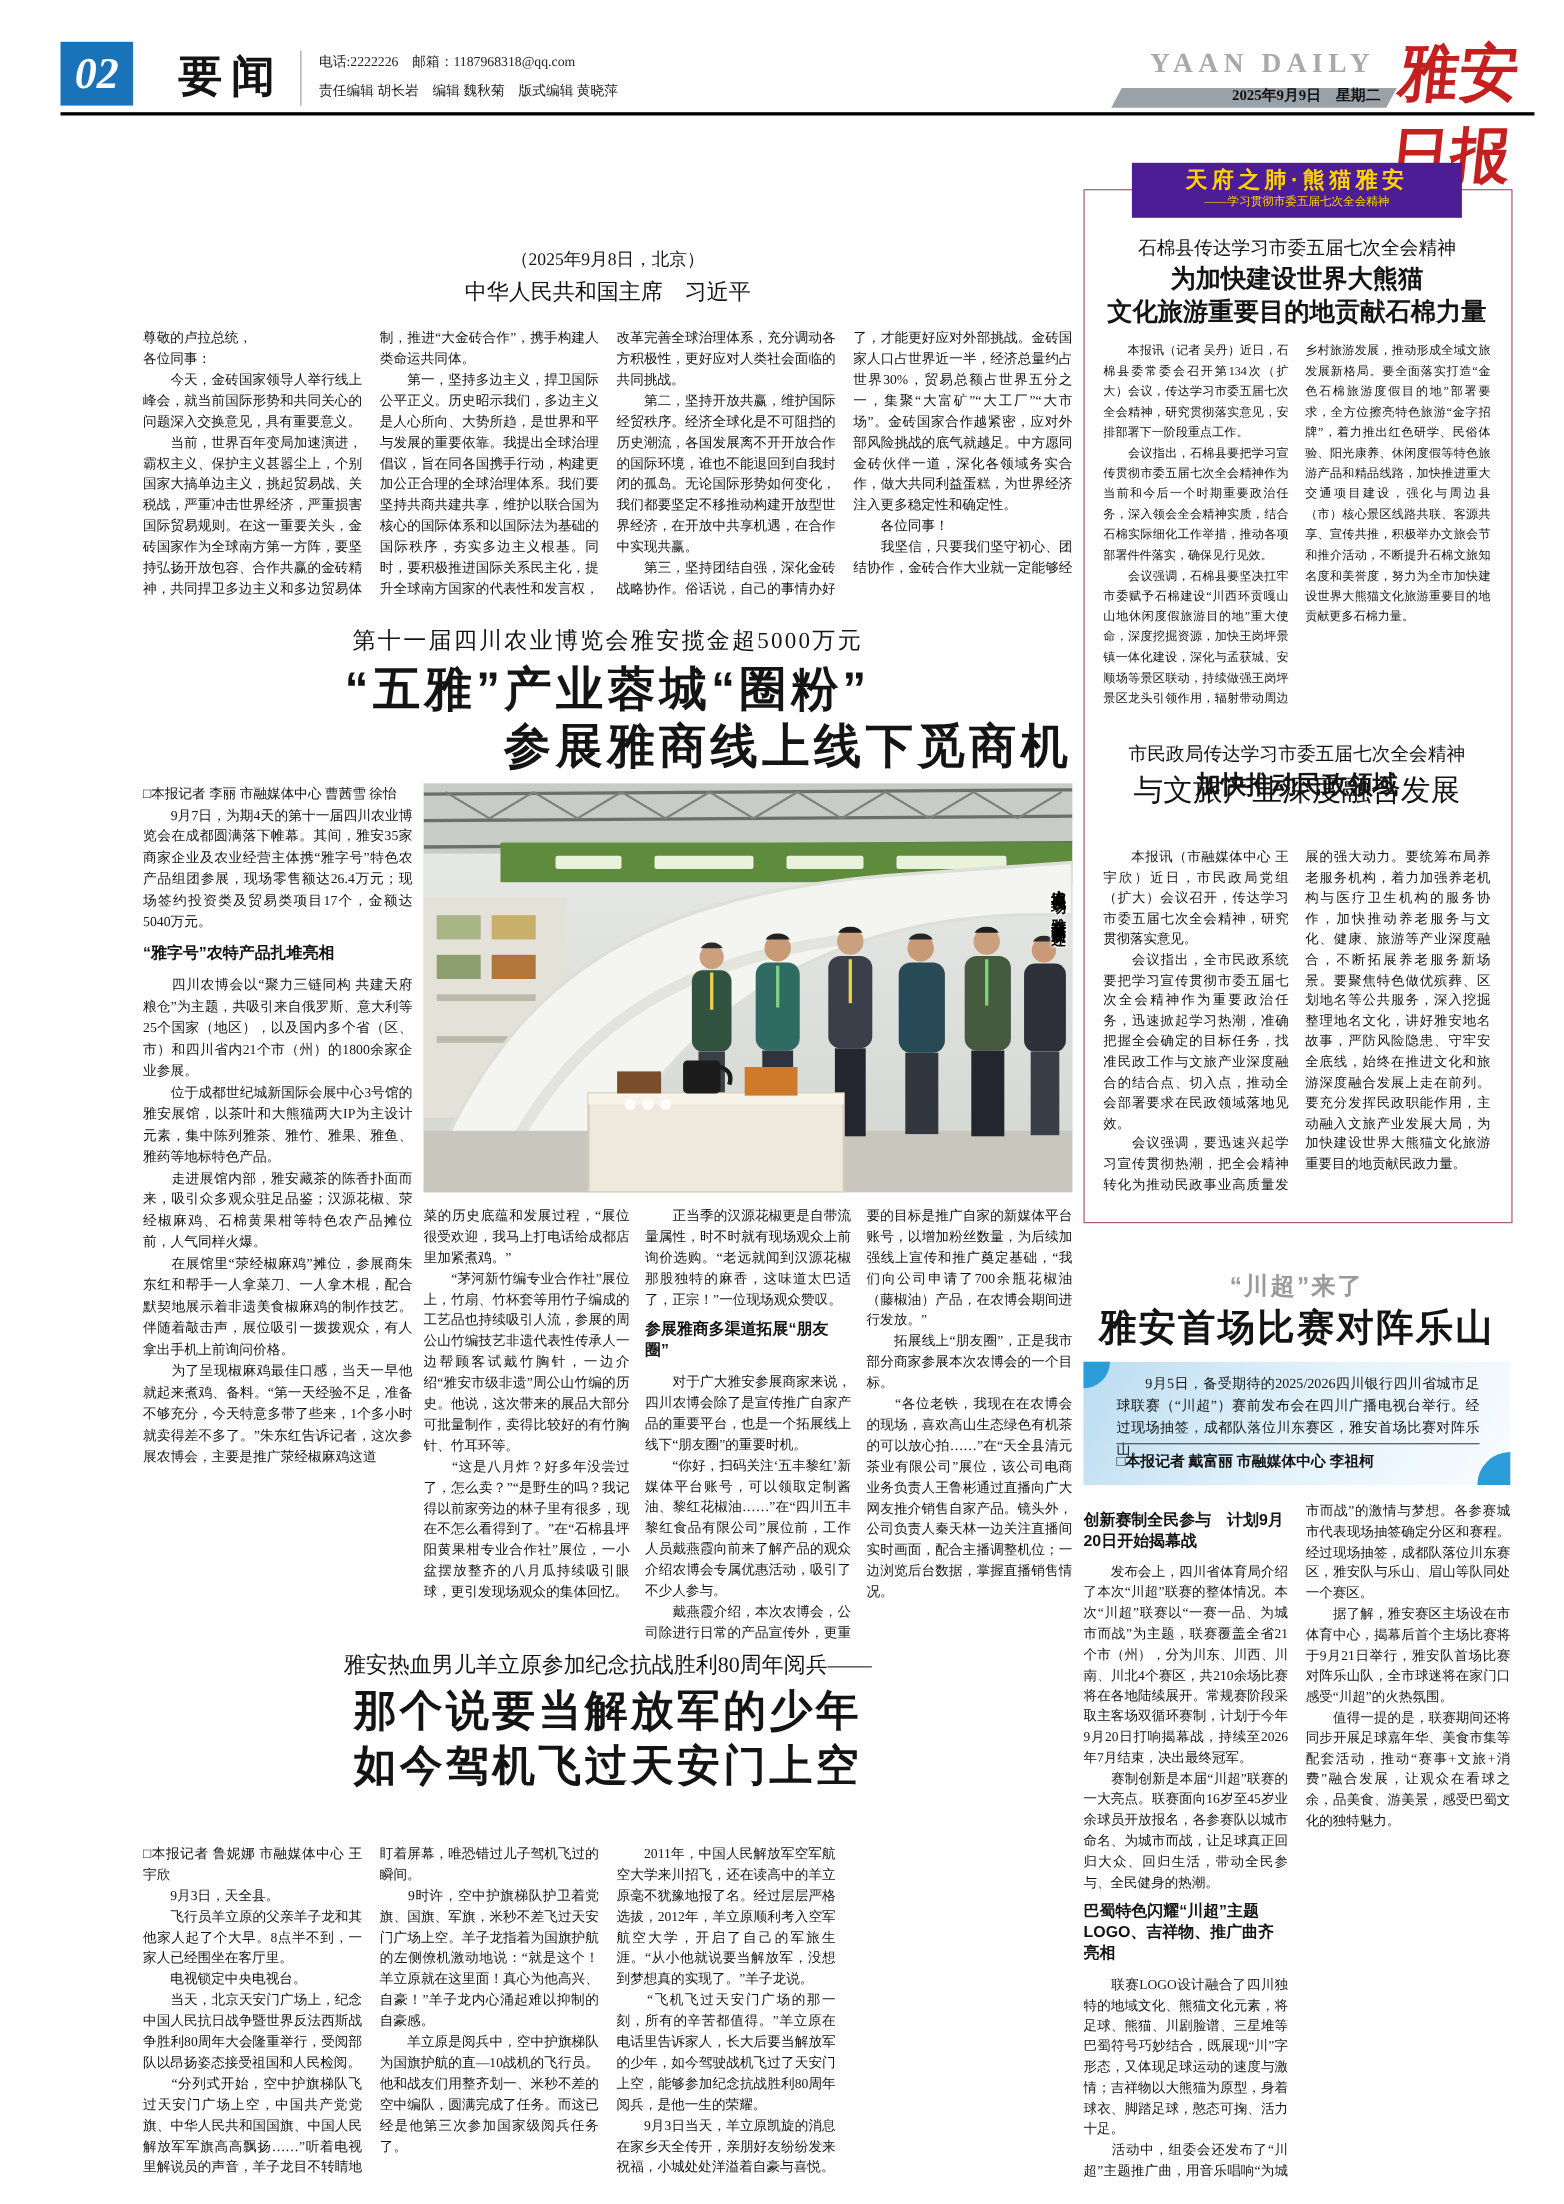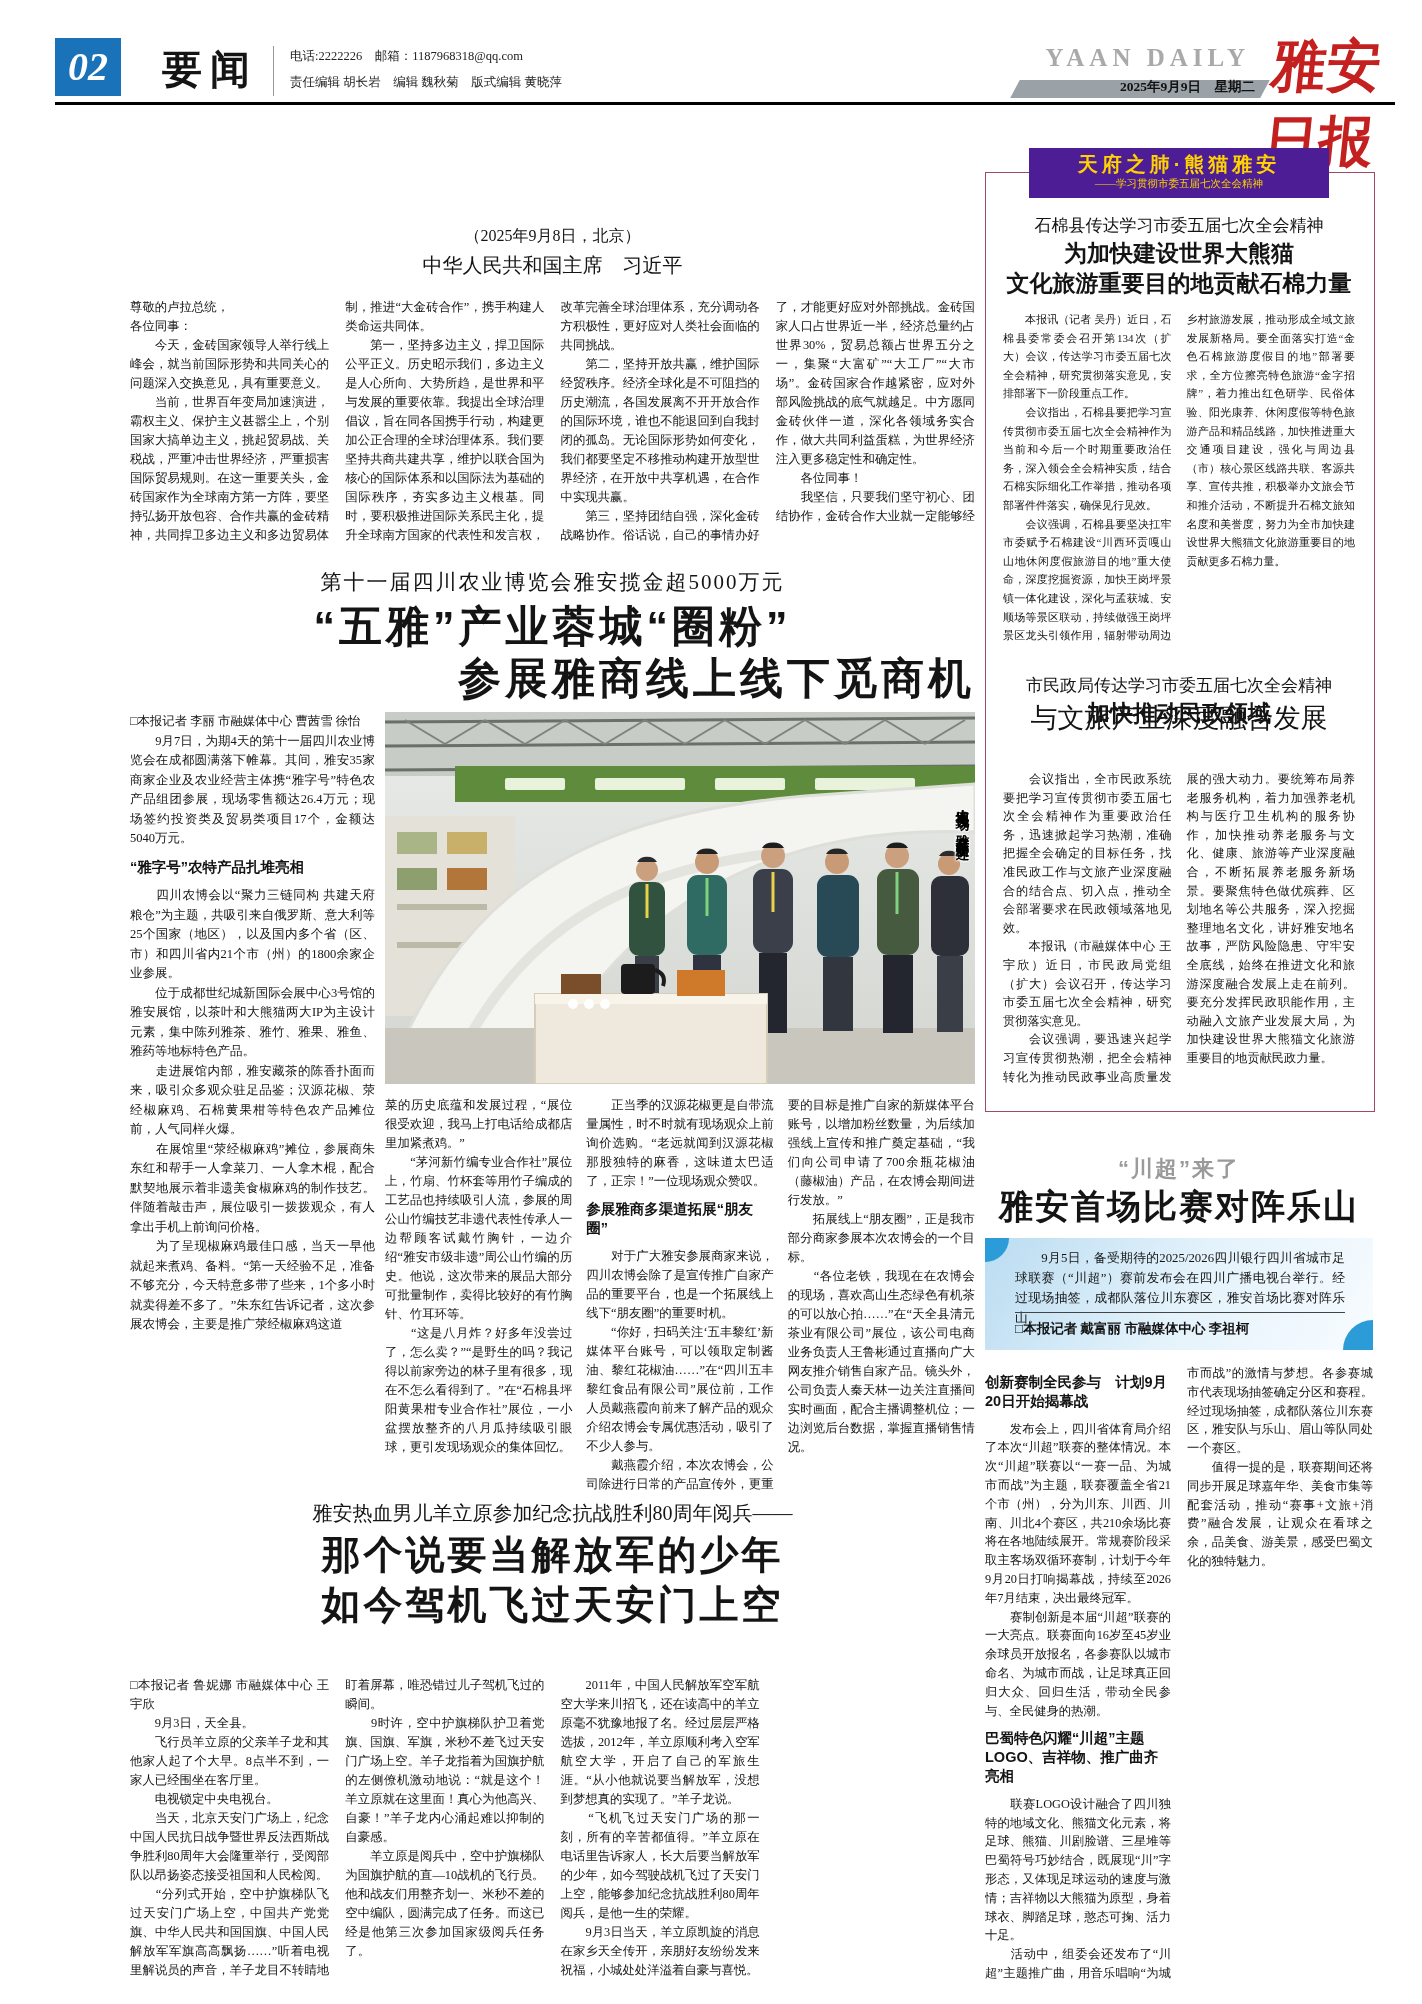--- a/index.html
+++ b/index.html
@@ -285,37 +285,38 @@
   <div class="abs sm-body bodytext">
     <p>　　本报讯（记者 吴丹）近日，石棉县委常委会召开第134次（扩大）会议，传达学习市委五届七次全会精神，研究贯彻落实意见，安排部署下一阶段重点工作。</p>
     <p>　　会议指出，石棉县要把学习宣传贯彻市委五届七次全会精神作为当前和今后一个时期重要政治任务，深入领会全会精神实质，结合石棉实际细化工作举措，推动各项部署件件落实，确保见行见效。</p>
     <p>　　会议强调，石棉县要坚决扛牢市委赋予石棉建设“川西环贡嘎山山地休闲度假旅游目的地”重大使命，深度挖掘资源，加快王岗坪景镇一体化建设，深化与孟获城、安顺场等景区联动，持续做强王岗坪景区龙头引领作用，辐射带动周边乡村旅游发展，推动形成全域文旅发展新格局。要全面落实打造“金色石棉旅游度假目的地”部署要求，全方位擦亮特色旅游“金字招牌”，着力推出红色研学、民俗体验、阳光康养、休闲度假等特色旅游产品和精品线路，加快推进重大交通项目建设，强化与周边县（市）核心景区线路共联、客源共享、宣传共推，积极举办文旅会节和推介活动，不断提升石棉文旅知名度和美誉度，努力为全市加快建设世界大熊猫文化旅游重要目的地贡献更多石棉力量。</p>
   </div>
 
   <div class="abs mz-kicker ctr">市民政局传达学习市委五届七次全会精神</div>
   <div class="abs mz-t1 ctr sans">加快推动民政领域</div>
   <div class="abs mz-t2 ctr sans">与文旅产业深度融合发展</div>
   <div class="abs mz-body bodytext">
+    <p>　　本报讯（市融媒体中心 王宇欣）近日，市民政局党组（扩大）会议召开，传达学习市委五届七次全会精神，研究贯彻落实意见。</p>
     <p>　　会议指出，全市民政系统要把学习宣传贯彻市委五届七次全会精神作为重要政治任务，迅速掀起学习热潮，准确把握全会确定的目标任务，找准民政工作与文旅产业深度融合的结合点、切入点，推动全会部署要求在民政领域落地见效。</p>
-    <p>　　本报讯（市融媒体中心 王宇欣）近日，市民政局党组（扩大）会议召开，传达学习市委五届七次全会精神，研究贯彻落实意见。</p>
     <p>　　会议强调，要迅速兴起学习宣传贯彻热潮，把全会精神转化为推动民政事业高质量发展的强大动力。要统筹布局养老服务机构，着力加强养老机构与医疗卫生机构的服务协作，加快推动养老服务与文化、健康、旅游等产业深度融合，不断拓展养老服务新场景。要聚焦特色做优殡葬、区划地名等公共服务，深入挖掘整理地名文化，讲好雅安地名故事，严防风险隐患、守牢安全底线，始终在推进文化和旅游深度融合发展上走在前列。要充分发挥民政职能作用，主动融入文旅产业发展大局，为加快建设世界大熊猫文化旅游重要目的地贡献民政力量。</p>
   </div>
 
   <div class="abs cc-kicker ctr sans">“川超”来了</div>
   <div class="abs cc-title ctr sans">雅安首场比赛对阵乐山</div>
   <div class="abs cc-lede">
     <div class="corner-tl"></div>
     <div class="corner-br"></div>
     <div class="ledetext">　　9月5日，备受期待的2025/2026四川银行四川省城市足球联赛（“川超”）赛前发布会在四川广播电视台举行。经过现场抽签，成都队落位川东赛区，雅安首场比赛对阵乐山。</div>
     <div class="lederule"></div>
     <div class="ledebyline">□本报记者 戴富丽 市融媒体中心 李祖柯</div>
   </div>
   <div class="abs cc-body bodytext">
     <p class="crosshead">创新赛制全民参与　计划9月20日开始揭幕战</p>
     <p>　　发布会上，四川省体育局介绍了本次“川超”联赛的整体情况。本次“川超”联赛以“一赛一品、为城市而战”为主题，联赛覆盖全省21个市（州），分为川东、川西、川南、川北4个赛区，共210余场比赛将在各地陆续展开。常规赛阶段采取主客场双循环赛制，计划于今年9月20日打响揭幕战，持续至2026年7月结束，决出最终冠军。</p>
     <p>　　赛制创新是本届“川超”联赛的一大亮点。联赛面向16岁至45岁业余球员开放报名，各参赛队以城市命名、为城市而战，让足球真正回归大众、回归生活，带动全民参与、全民健身的热潮。</p>
     <p class="crosshead">巴蜀特色闪耀“川超”主题　LOGO、吉祥物、推广曲齐亮相</p>
     <p>　　联赛LOGO设计融合了四川独特的地域文化、熊猫文化元素，将足球、熊猫、川剧脸谱、三星堆等巴蜀符号巧妙结合，既展现“川”字形态，又体现足球运动的速度与激情；吉祥物以大熊猫为原型，身着球衣、脚踏足球，憨态可掬、活力十足。</p>
     <p>　　活动中，组委会还发布了“川超”主题推广曲，用音乐唱响“为城市而战”的激情与梦想。各参赛城市代表现场抽签确定分区和赛程。经过现场抽签，成都队落位川东赛区，雅安队与乐山、眉山等队同处一个赛区。</p>
+    <p>　　据了解，雅安赛区主场设在市体育中心，揭幕后首个主场比赛将于9月21日举行，雅安队首场比赛对阵乐山队，全市球迷将在家门口感受“川超”的火热氛围。</p>
     <p>　　值得一提的是，联赛期间还将同步开展足球嘉年华、美食市集等配套活动，推动“赛事+文旅+消费”融合发展，让观众在看球之余，品美食、游美景，感受巴蜀文化的独特魅力。</p>
   </div>
 
 </div>
 
 </body></html>

